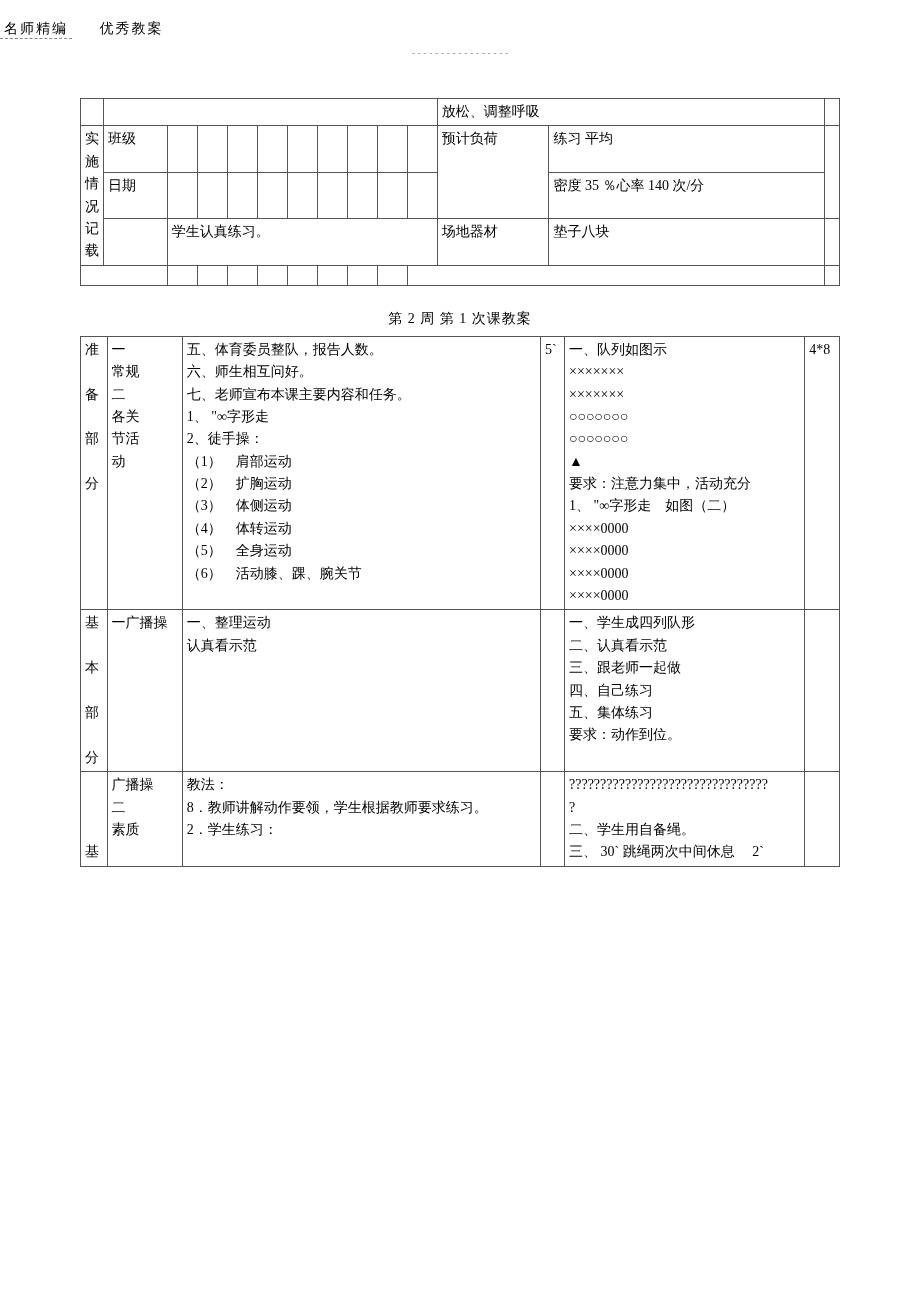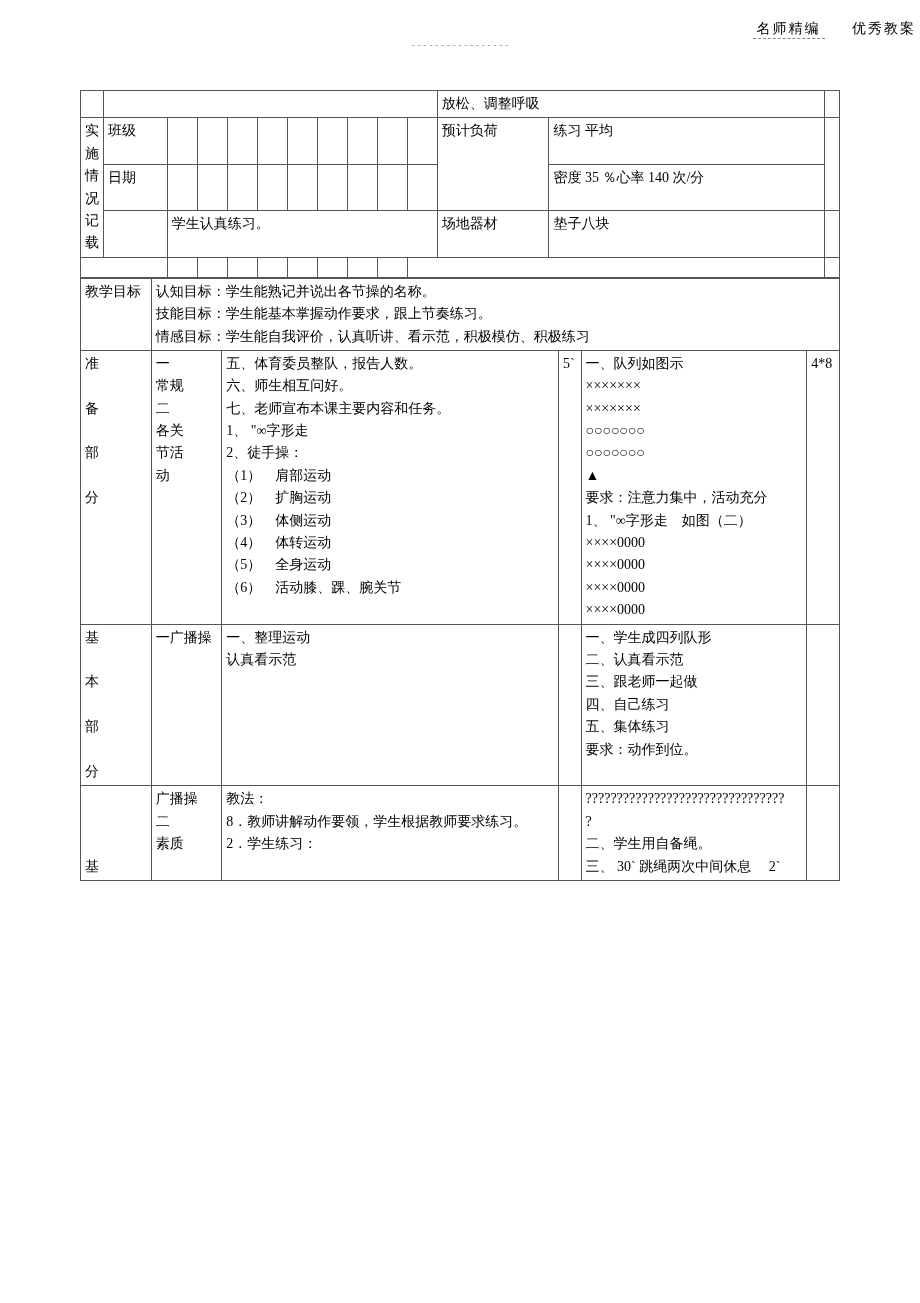--- a/index.html
+++ b/index.html
@@ -8,21 +8,22 @@
       padding: 0;
     }
     body {
       font-family: "SimSun", "宋体", serif;
       font-size: 14px;
       background: #fff;
       width: 920px;
       padding: 20px 0;
     }
     .page-header {
-      text-align: right;
+      text-align: left;
+      margin-bottom: 8px;
     }
     .page-header .title-line {
       display: inline-block;
       letter-spacing: 2px;
     }
     .page-header .t1 {
       border-bottom: 1px dashed #888;
       padding: 0 4px;
       margin-right: 20px;
     }
@@ -135,31 +136,24 @@
       <td></td>
       <td></td>
       <td></td>
       <td></td>
       <td colspan="3"></td>
       <td></td>
     </tr>
   </tbody>
     </table>
 
+  <div class="lesson-title">第  2 周   第 1 次课教案</div>
 
   <table>
     <tbody>
-    <tr>
-      <td class="pre">教学目标</td>
-      <td colspan="5">
-        <div>认知目标：学生能熟记并说出各节操的名称。</div>
-        <div>技能目标：学生能基本掌握动作要求，跟上节奏练习。</div>
-        <div>情感目标：学生能自我评价，认真听讲、看示范，积极模仿、积极练习</div>
-      </td>
-    </tr>
     <tr>
       <td class="pre">准
 
 备
 
 部
 
 分</td>
       <td class="pre">一
 常规

